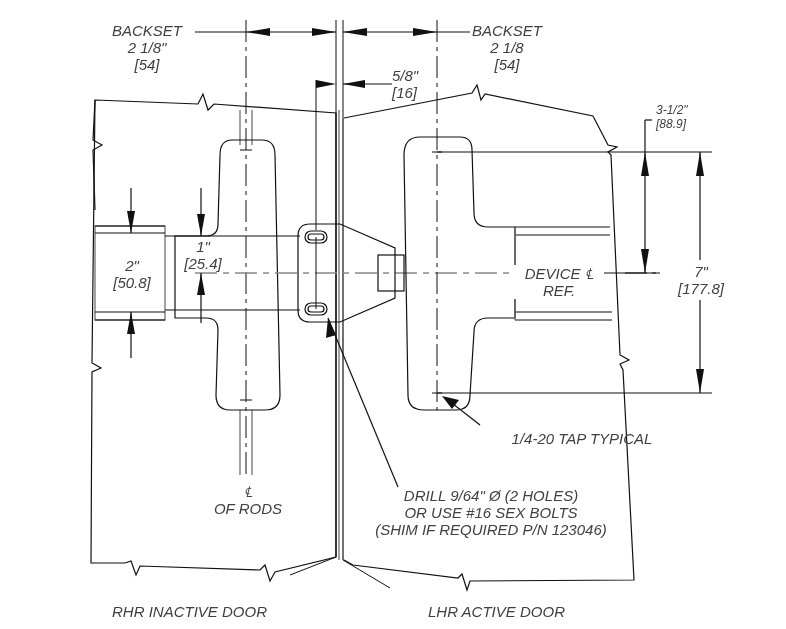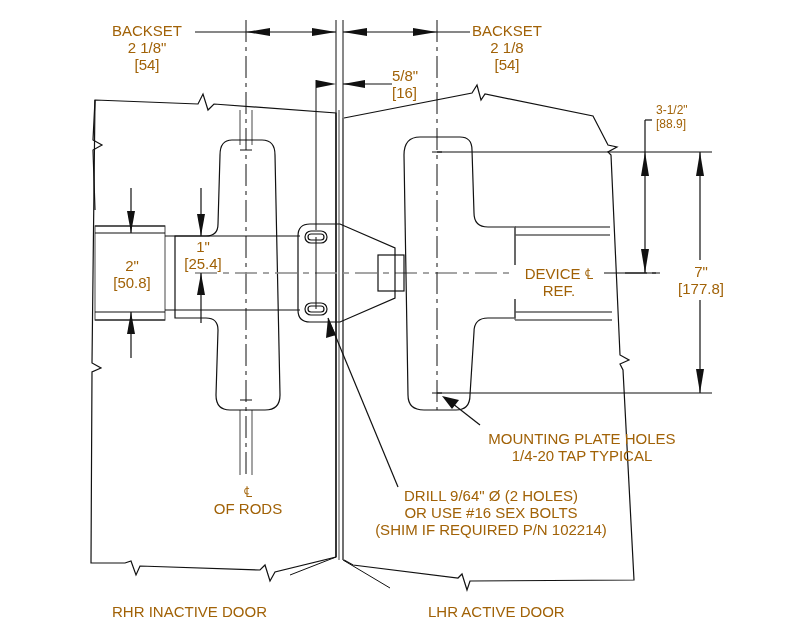--- a/index.html
+++ b/index.html
@@ -4,21 +4,21 @@
 <style>
   html, body { margin: 0; padding: 0; background: #ffffff; }
   body { width: 786px; height: 629px; position: relative; overflow: hidden; font-family: "Liberation Sans", sans-serif; color: #111; }
   svg#drawing { position: absolute; left: 0; top: 0; }
   .ln { stroke: #111; stroke-width: 1.2; fill: none; }
   .ln-thin { stroke: #111; stroke-width: 1; fill: none; }
   .ln-grey { stroke: #666; stroke-width: 1.2; fill: none; }
   .center { stroke: #111; stroke-width: 1; fill: none; stroke-dasharray: 22 5 4 5; }
   .center-grey { stroke: #888; stroke-width: 1.4; fill: none; stroke-dasharray: 22 6 6 6; }
   .arrow { fill: #111; stroke: none; }
-  .lbl { position: absolute; font-size: 15px; line-height: 17px; text-align: center; white-space: nowrap; color: #a16207; }
+  .lbl { position: absolute; font-size: 15px; line-height: 17px; text-align: center; white-space: nowrap; color: #404040; font-style: italic; }
 </style>
 </head>
 <body>
 
 <svg id="drawing" width="786" height="629" viewBox="0 0 786 629">
 
   <g>
     <path class="ln" d="M95,100 L198,104 L203,94 L208,110 L214,104 L336,113 L336,557 L275,572 L270,581 L265,565 L260,570 L140,566 L136,575 L131,561 L125,563 L91,563 L92,372 L101,368 L92,363 L95,100 Z"></path>
     <path class="ln" d="M95,100 L93,140 L102,145 L93,150 L95,210"></path>
   </g>
@@ -157,24 +157,23 @@
   <div><span>DEVICE</span> <span>℄</span></div>
   <div>REF.</div>
 </div>
 
 <div class="lbl" style="left:208px; top:483px; width:80px;">
   <div>℄</div>
   <div>OF RODS</div>
 </div>
 
 <div class="lbl" style="left:472px; top:430px; width:220px;">
-  <div>MOUNTING PLATE HOLES</div>
   <div>1/4-20 TAP TYPICAL</div>
 </div>
 
 <div class="lbl" style="left:360px; top:487px; width:262px;">
   <div>DRILL 9/64" Ø (2 HOLES)</div>
   <div>OR USE #16 SEX BOLTS</div>
-  <div>(SHIM IF REQUIRED P/N 102214)</div>
+  <div>(SHIM IF REQUIRED P/N 123046)</div>
 </div>
 
 <div class="lbl" style="left:112px; top:603px;">RHR INACTIVE DOOR</div>
 <div class="lbl" style="left:428px; top:603px;">LHR ACTIVE DOOR</div>
 
 </body></html>

